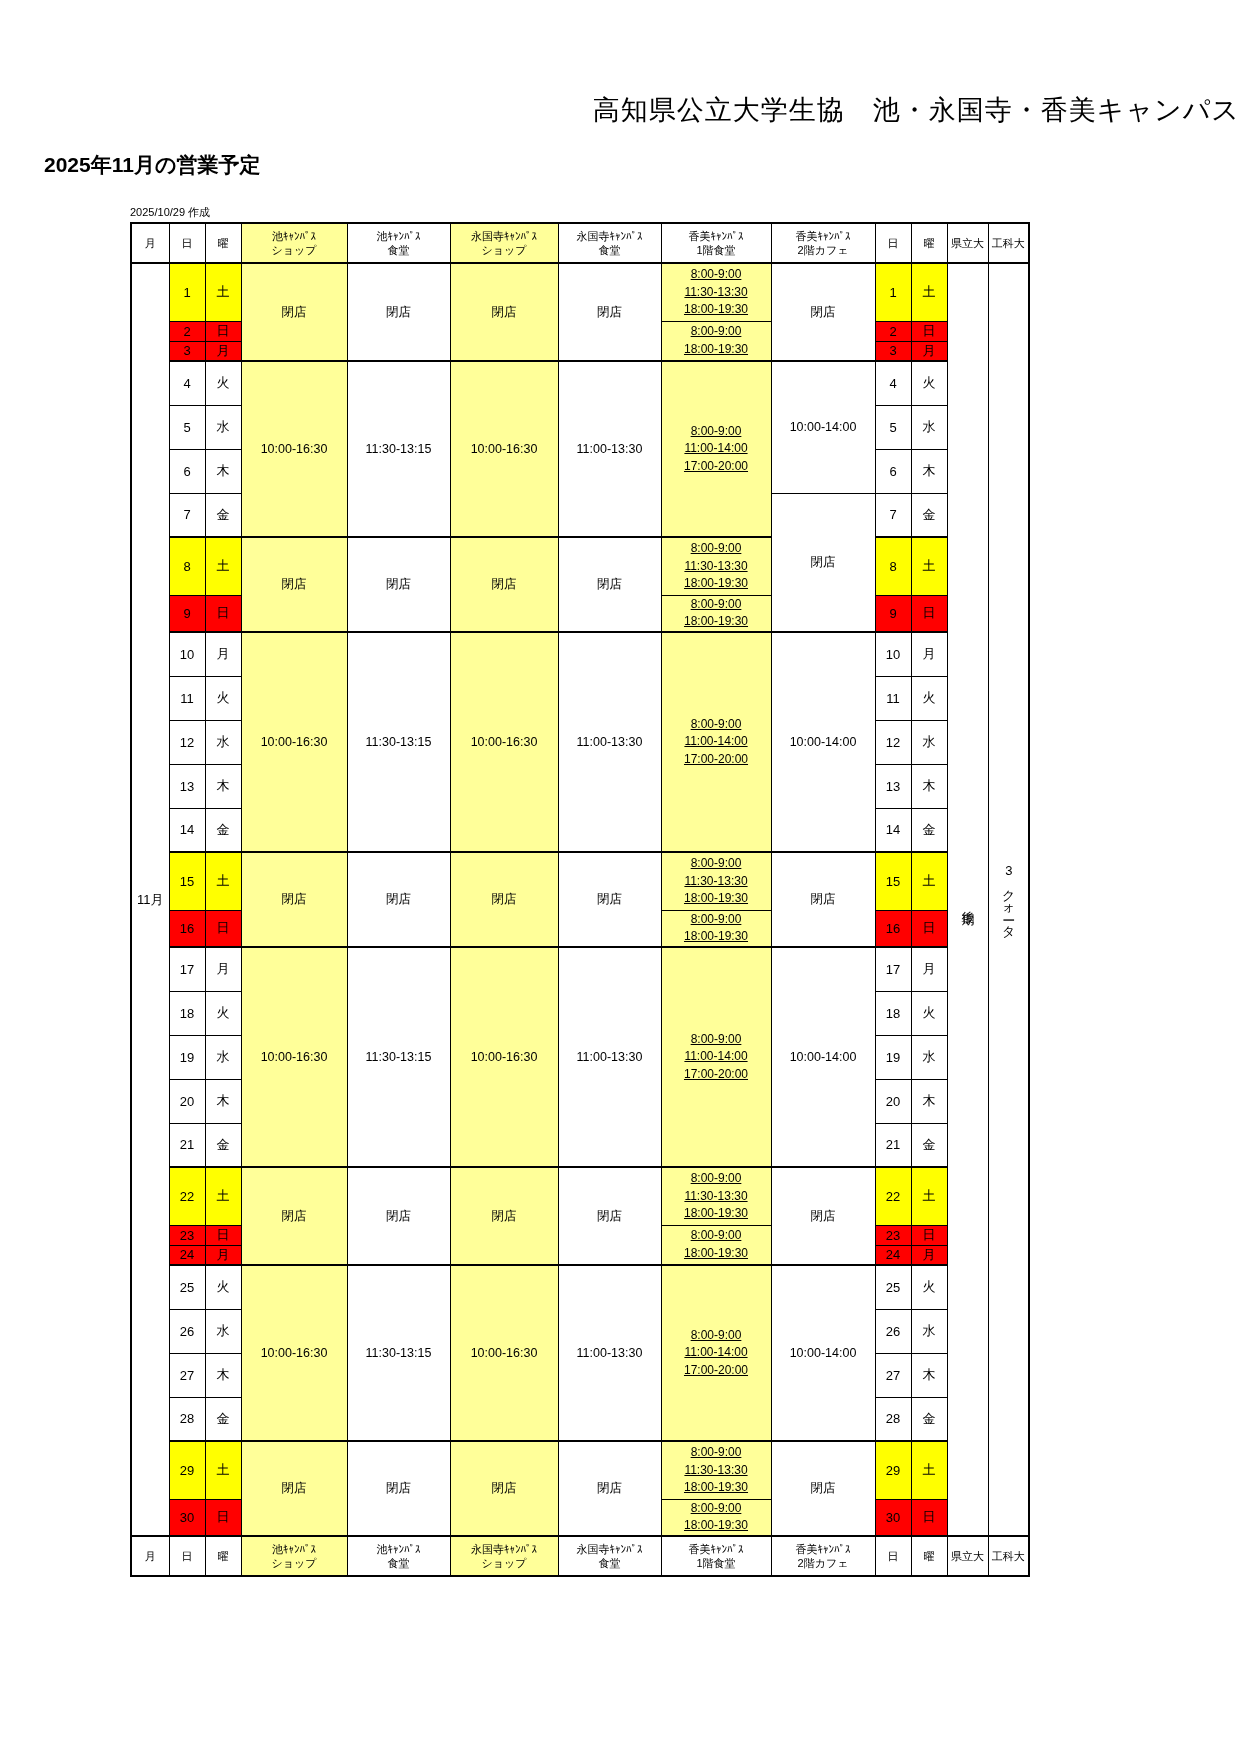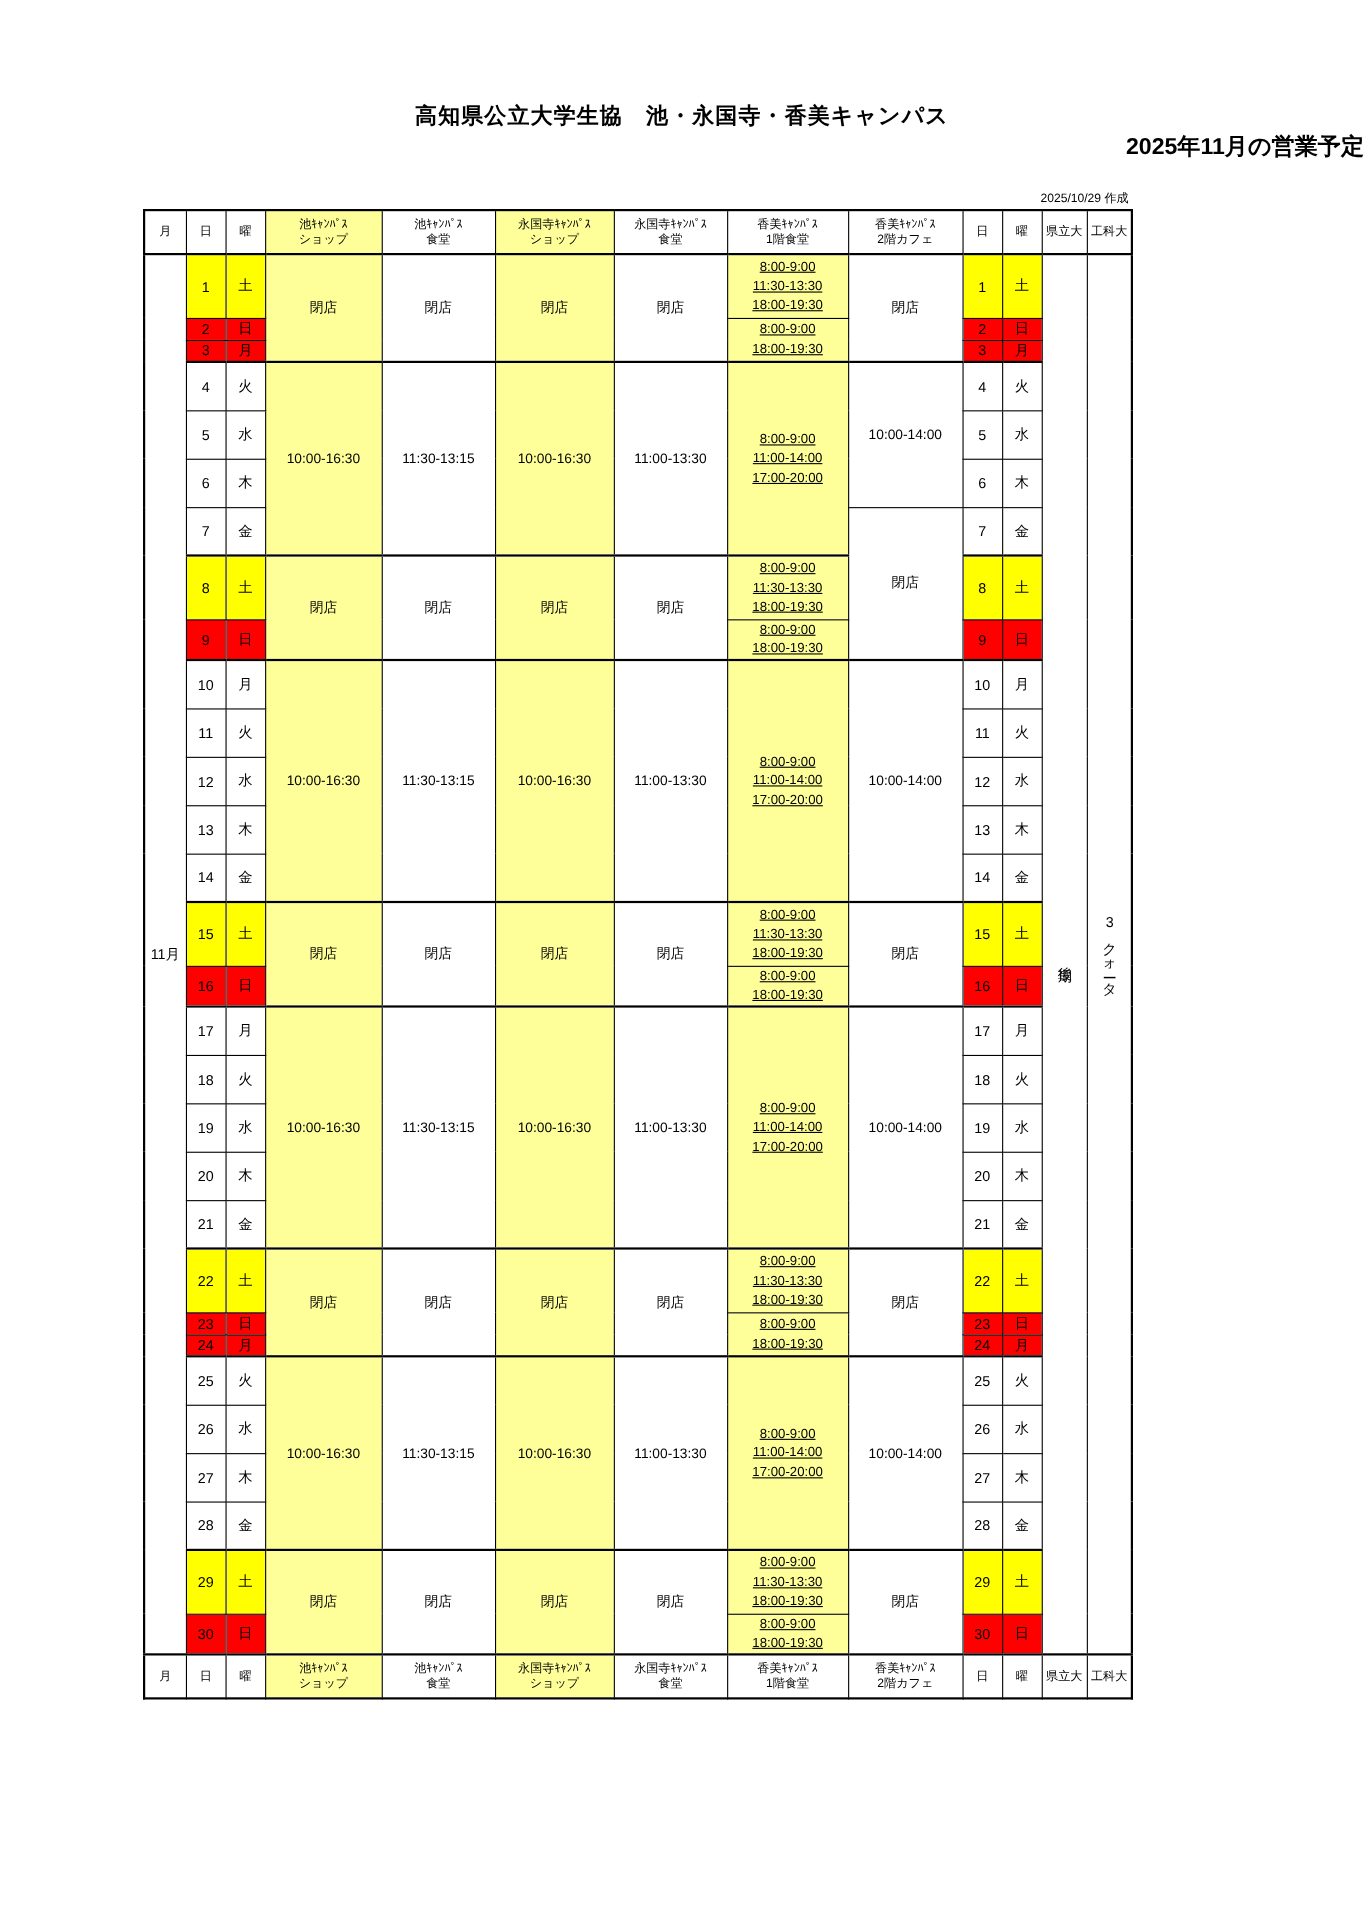--- a/index.html
+++ b/index.html
@@ -1,21 +1,21 @@
 <!DOCTYPE html>
 <html><head>
 <meta charset="utf-8">
 <style>
   html,body{margin:0;padding:0;background:#fff;}
   body{width:1240px;height:1754px;font-family:"Liberation Sans","DejaVu Sans",sans-serif;color:#000;}
   .page{padding-top:92px;}
-  .title1{text-align:center;font-size:20px;font-weight:bold;letter-spacing:1px;}
-  .title2{text-align:right;font-size:21px;font-weight:bold;margin-top:0;}
+  .title1{text-align:right;font-size:27px;font-weight:normal;letter-spacing:1px;}
+  .title2{text-align:left;font-size:21px;font-weight:bold;margin-top:23px;padding-left:44px;}
   .container{width:898px;margin-left:130px;}
-  .created{text-align:right;font-size:11px;margin:26px 2px 2px 0;}
+  .created{text-align:left;font-size:11px;margin:26px 2px 2px 0;}
   table.sched{border-collapse:collapse;table-layout:fixed;width:898px;border:2px solid #000;}
   td{border:1px solid #000;text-align:center;vertical-align:middle;font-size:13px;padding:0;overflow:hidden;}
   .pre{white-space:pre-line;line-height:1.35;}
   .hdr{font-size:11px;line-height:1.3;white-space:pre-line;}
   .py{background:#FFFF99;}
   .sat{background:#FFFF00;}
   .sun{background:#FF0000;}
   .t{font-size:12.5px;}
   .kami{font-size:12px;line-height:1.45;text-decoration:underline;}
   tr.h40{height:40px;} tr.h58{height:58px;} tr.h44{height:44px;}

